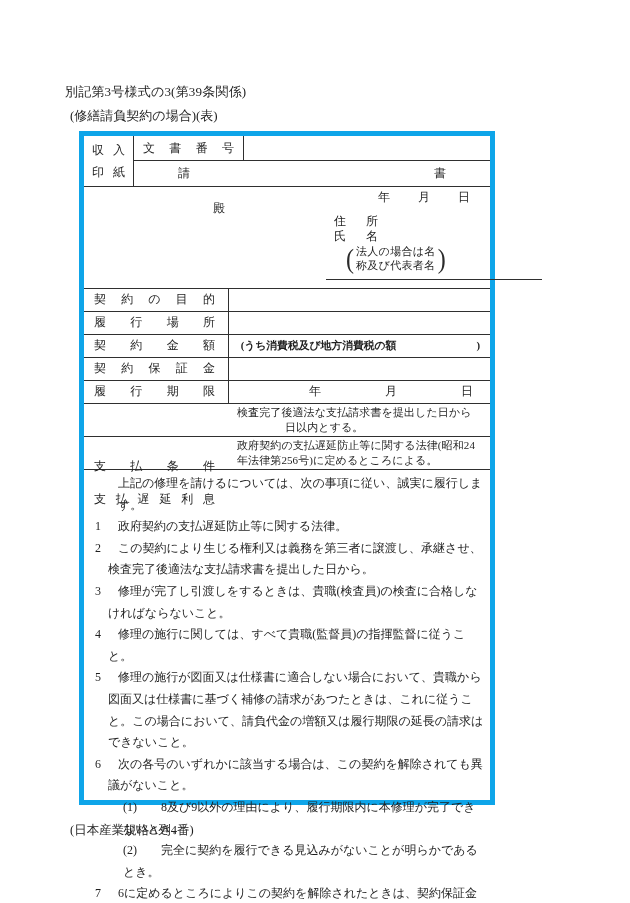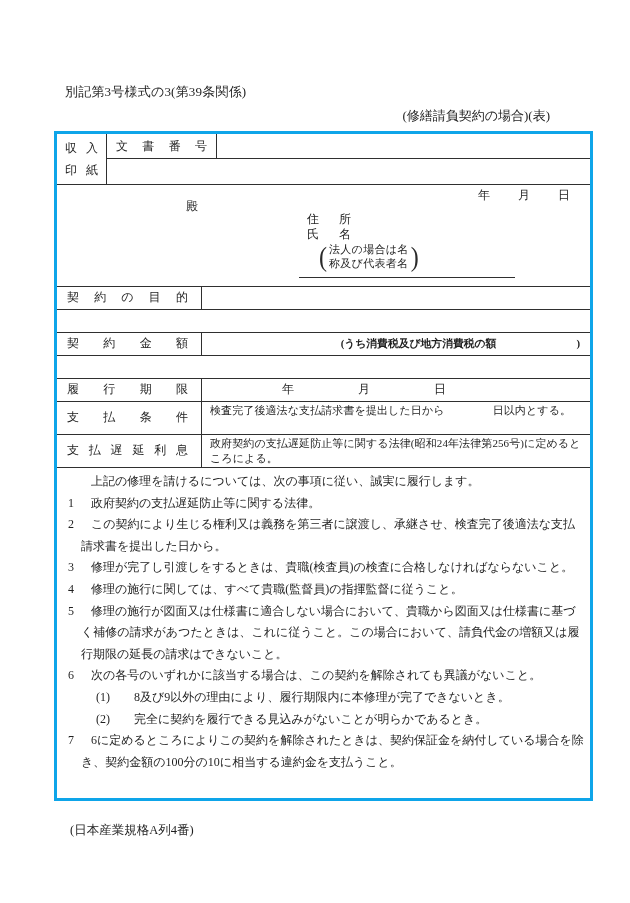--- a/index.html
+++ b/index.html
@@ -12,26 +12,26 @@
     -webkit-font-smoothing: antialiased;
   }
   .sheet { position: relative; width: 630px; height: 903px; overflow: hidden; background:#fff; }
 
   .form-id {
     position: absolute; left: 65px; top: 83px;
     font-size: 13px; letter-spacing: 0.2px; white-space: nowrap;
   }
   .subtitle {
     position: absolute; left: 70px; top: 107px; width: 480px;
-    font-size: 13px; text-align: right; white-space: nowrap;
+    font-size: 13px; text-align: left; white-space: nowrap;
   }
 
   .ftable {
-    position: absolute; left: 54px; top: 131px; width: 539px;
-    border: 3px solid #0ea5e9; font-size: 12px;
+    position: absolute; left: 79px; top: 131px; width: 416px;
+    border: 5px solid #0ea5e9; font-size: 12px;
   }
 
   
   .topgrid { display: grid; grid-template-columns: 50px 110px 1fr; grid-template-rows: 25px 25px; }
   .stamp-cell {
     grid-row: 1 / 3; grid-column: 1;
     border-right: 1px solid #2f2f2f;
     display: flex; flex-direction: column; justify-content: space-evenly;
     padding: 1px 8px;
   }
@@ -57,21 +57,21 @@
   .corp-note .corp-lines { line-height: 13.5px; padding: 0 2px; letter-spacing: 0.3px; }
   .sig-line { position: absolute; left: 242px; top: 92px; width: 216px; border-top: 1px solid #2f2f2f; }
 
   
   .row { display: flex; border-top: 1px solid #2f2f2f; height: 23px; }
   .row.h33 { height: 33px; }
   .rlabel {
     width: 145px; border-right: 1px solid #2f2f2f;
     padding: 0 13px 0 10px; line-height: 21px;
   }
-  .row.h33 .rlabel { line-height: 31px; }
+  .row.h33 .rlabel { line-height: 31px; margin-top: 47px; }
   .rvalue { flex: 1; position: relative; }
 
   .amount-note { position: absolute; top: 0; right: 10px; line-height: 21px; font-size: 10.8px; white-space: nowrap; font-weight: bold; }
   .amount-note .agap { display: inline-block; width: 80px; }
 
   .deadline-vals { padding-left: 80px; line-height: 21px; white-space: nowrap; }
   .deadline-vals .dgap { display: inline-block; width: 64px; }
 
   .smalltext { font-size: 11px; line-height: 15px; padding: 1px 6px 0 8px; letter-spacing: 0.1px; }
   .pay-gap { display: inline-block; width: 48px; }
@@ -100,20 +100,21 @@
 
   <div class="ftable">
 
     <div class="topgrid">
       <div class="stamp-cell">
         <div class="jfy">収入</div>
         <div class="jfy">印紙</div>
       </div>
       <div class="dn-label jfy">文書番号</div>
       <div class="dn-value"></div>
+      <div class="uke-title jfy">請書</div>
     </div>
 
     <div class="addr">
       <div class="date-line">
         <span>年</span><span class="dsep"></span><span>月</span><span class="dsep"></span><span>日</span>
       </div>
       <div class="dono">殿</div>
       <div class="addr-labels">
         <div><span class="albl jfy">住所</span></div>
         <div><span class="albl jfy">氏名</span></div>
@@ -128,33 +129,35 @@
       </div>
       <div class="sig-line"></div>
     </div>
 
     <div class="row">
       <div class="rlabel jfy">契約の目的</div>
       <div class="rvalue"></div>
     </div>
 
     <div class="row">
+      <div class="rlabel jfy">履行場所</div>
       <div class="rvalue"></div>
     </div>
 
     <div class="row">
       <div class="rlabel jfy">契約金額</div>
       <div class="rvalue">
         <span class="amount-note">
           <span>(うち消費税及び地方消費税の額</span><span class="agap"></span><span>)</span>
         </span>
       </div>
     </div>
 
     <div class="row">
+      <div class="rlabel jfy">契約保証金</div>
       <div class="rvalue"></div>
     </div>
 
     <div class="row">
       <div class="rlabel jfy">履行期限</div>
       <div class="rvalue">
         <div class="deadline-vals">
           <span>年</span><span class="dgap"></span><span>月</span><span class="dgap"></span><span>日</span>
         </div>
       </div>

